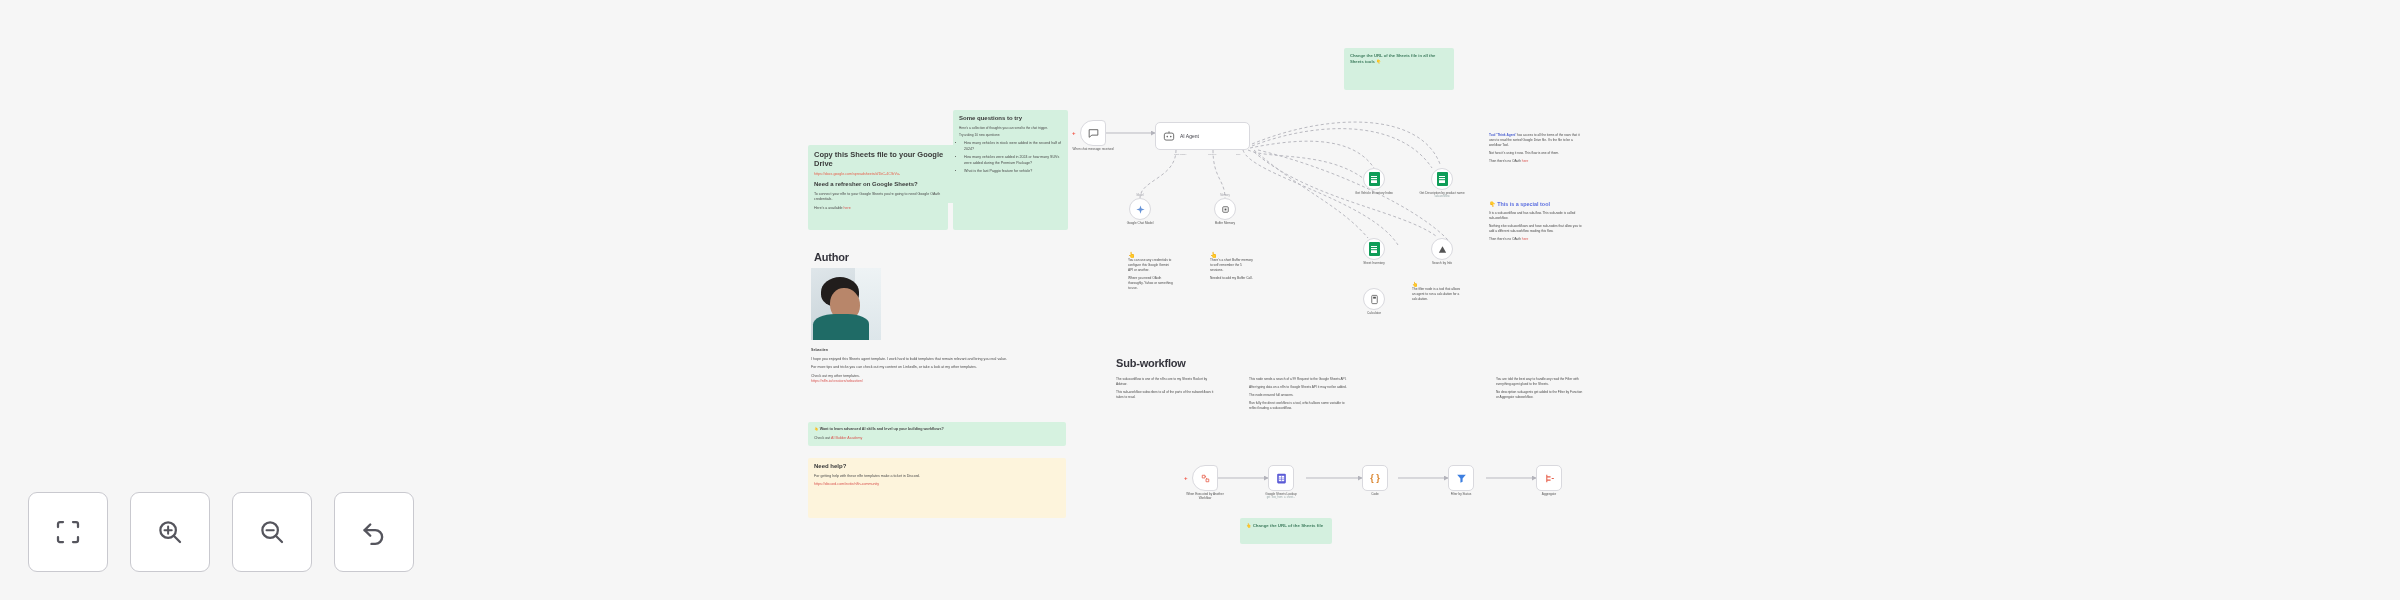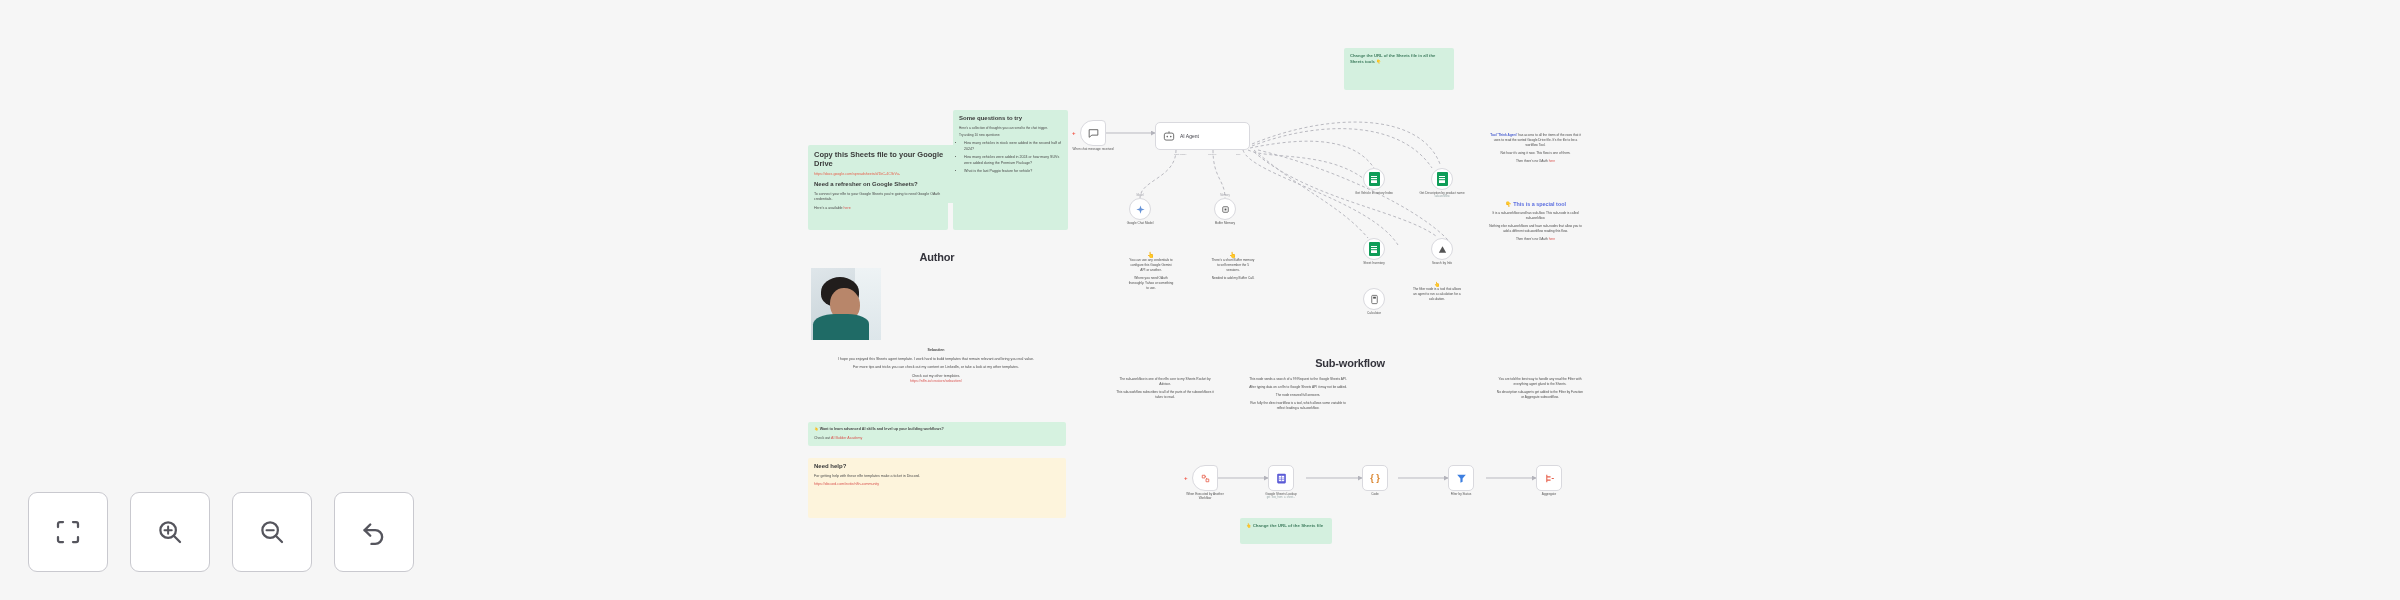--- a/index.html
+++ b/index.html
@@ -14,21 +14,21 @@
   
   .sticky {
     position: absolute;
     border-radius: 2px;
     padding: 5px 6px;
     overflow: hidden;
   }
   .sticky.green { background: #d4f0df; }
   .sticky.green2 { background: #d6f2e0; }
   .sticky.yellow { background: #fdf4dc; }
-  .sticky.plain { background: transparent; text-align: center; }
+  .sticky.plain { background: transparent; }
 
   .st-h {
     font-weight: bold;
     color: #3a3a3a;
     line-height: 1.25;
     margin-bottom: 3px;
   }
   .st-h.big { font-size: 7.5px; }
   .st-h.hero { font-size: 11px; color: #34343c; letter-spacing: -.2px; }
   .st-h.mid { font-size: 6px; }

